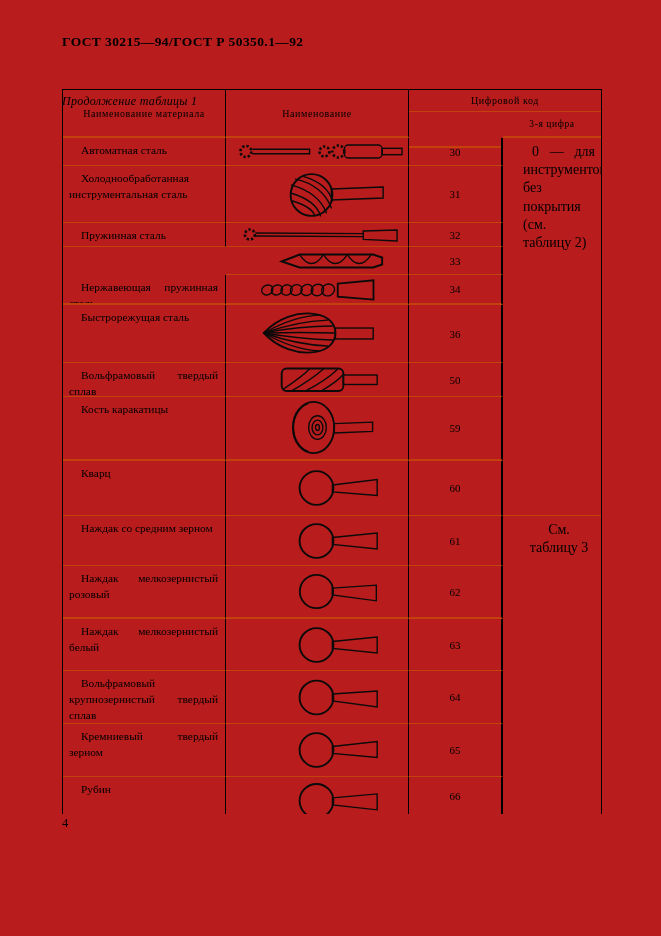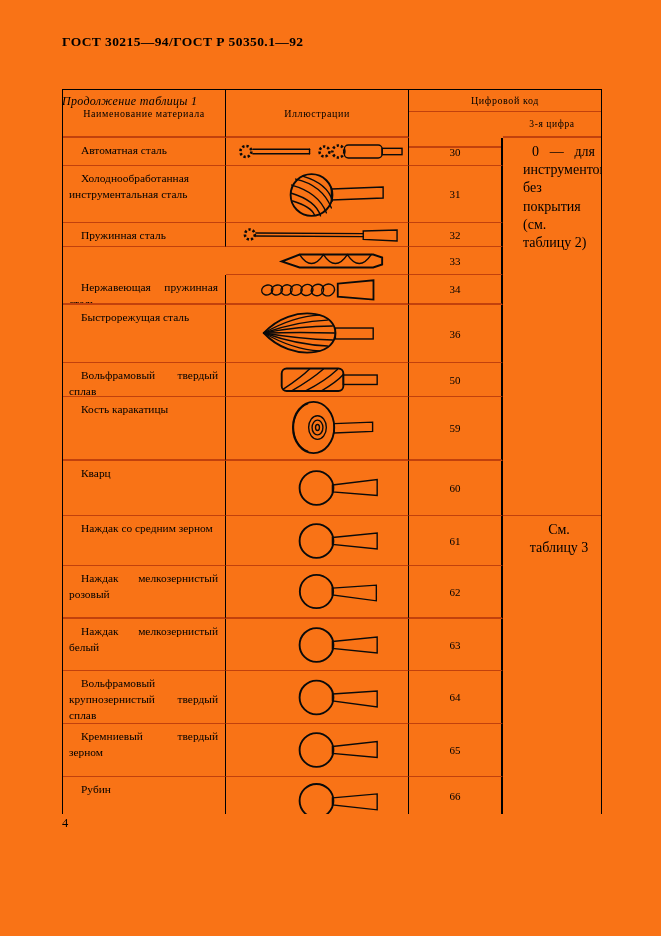--- a/index.html
+++ b/index.html
@@ -1,16 +1,16 @@
 <!DOCTYPE html>
 <html lang="ru"><head>
 <meta charset="utf-8">
 <style>
   html,body{margin:0;padding:0;background:#e8e8e8;}
-  .page{position:relative;width:661px;height:936px;background:#f97316;
+  .page{position:relative;width:661px;height:936px;background:#b91c1c;
         font-family:"Liberation Serif","DejaVu Serif",serif;color:#000;overflow:hidden;}
   .doc-header{position:absolute;left:62px;top:34px;font-size:13.5px;font-weight:bold;
               letter-spacing:.4px;white-space:nowrap;}
   .table-caption{position:absolute;left:62px;top:66px;font-size:12px;font-style:italic;
                  letter-spacing:.3px;margin-top:28px;}
   .page-number{position:absolute;left:62px;top:816px;font-size:12.5px;}
 
   .gtable{position:absolute;left:62px;top:89px;
           display:grid;
           grid-template-columns:163px 183px 94px 98px;
@@ -47,21 +47,21 @@
 <body>
 
 <div class="page">
 
   <div class="doc-header">ГОСТ 30215—94/ГОСТ Р 50350.1—92</div>
   <div class="table-caption">Продолжение таблицы 1</div>
 
   <div class="gtable">
 
     <div class="cell hcell h-name">Наименование материала</div>
-    <div class="cell hcell h-illu">Иллюстрации</div>
+    <div class="cell hcell h-illu">Наименование</div>
     <div class="cell hcell h-code">Цифровой код</div>
     <div class="cell hcell h-d12">1-я и 2-я цифры</div>
     <div class="cell hcell h-d3">3-я цифра</div>
 
     <div class="cell note-cell note-a">0 — для инструментов без покрытия (см. таблицу 2)</div>
     <div class="cell note-cell note-b">См. таблицу 3</div>
 
     <div class="cell name-cell" style="grid-area:3/1">Автоматная сталь</div>
     <div class="cell illu-cell" style="grid-area:3/2">
       <svg viewBox="0 0 183 27">

